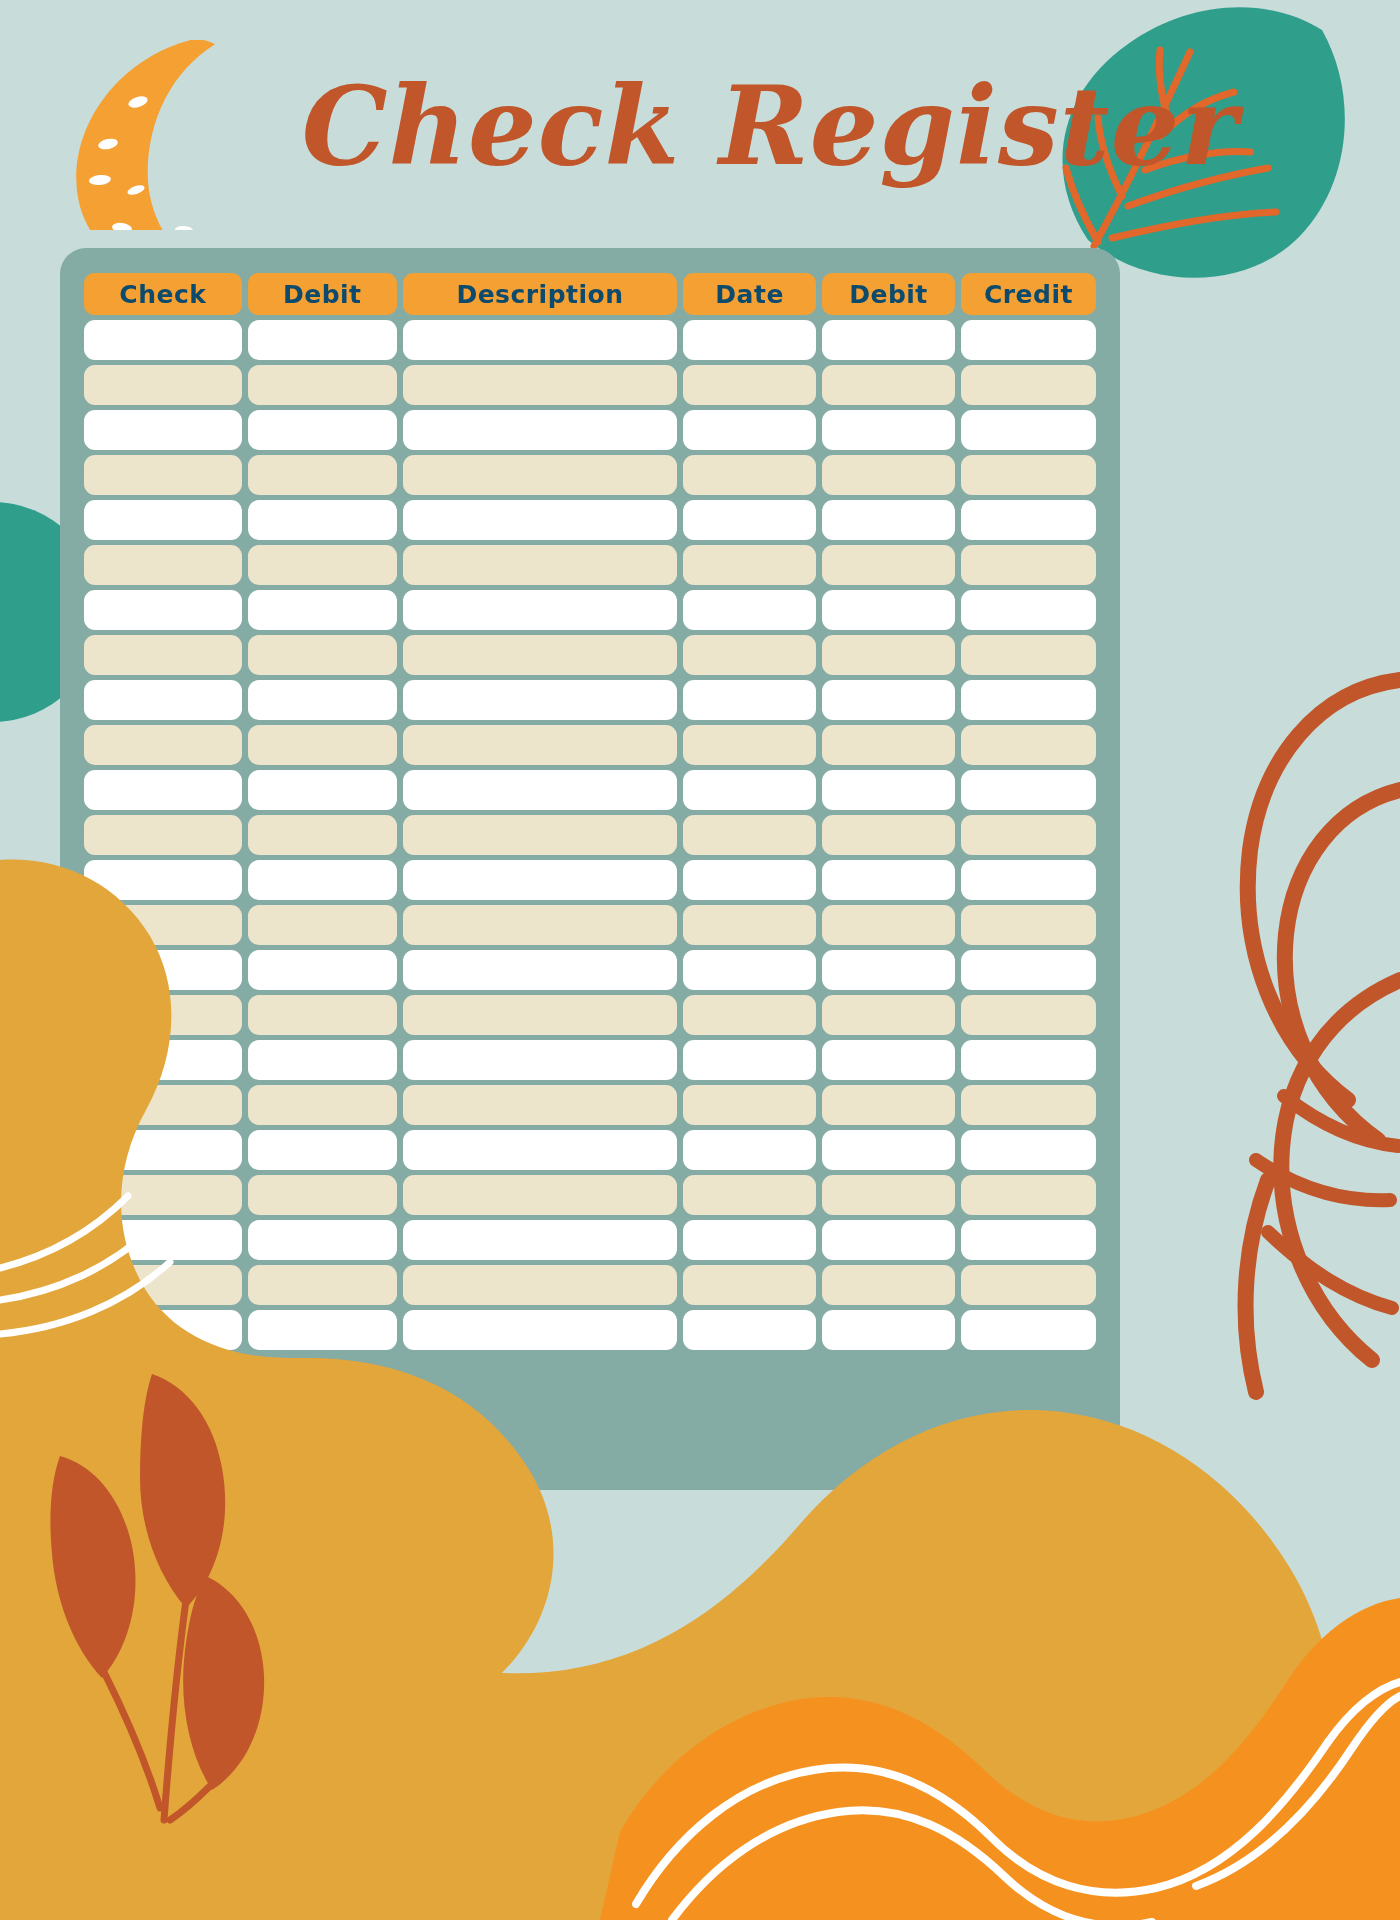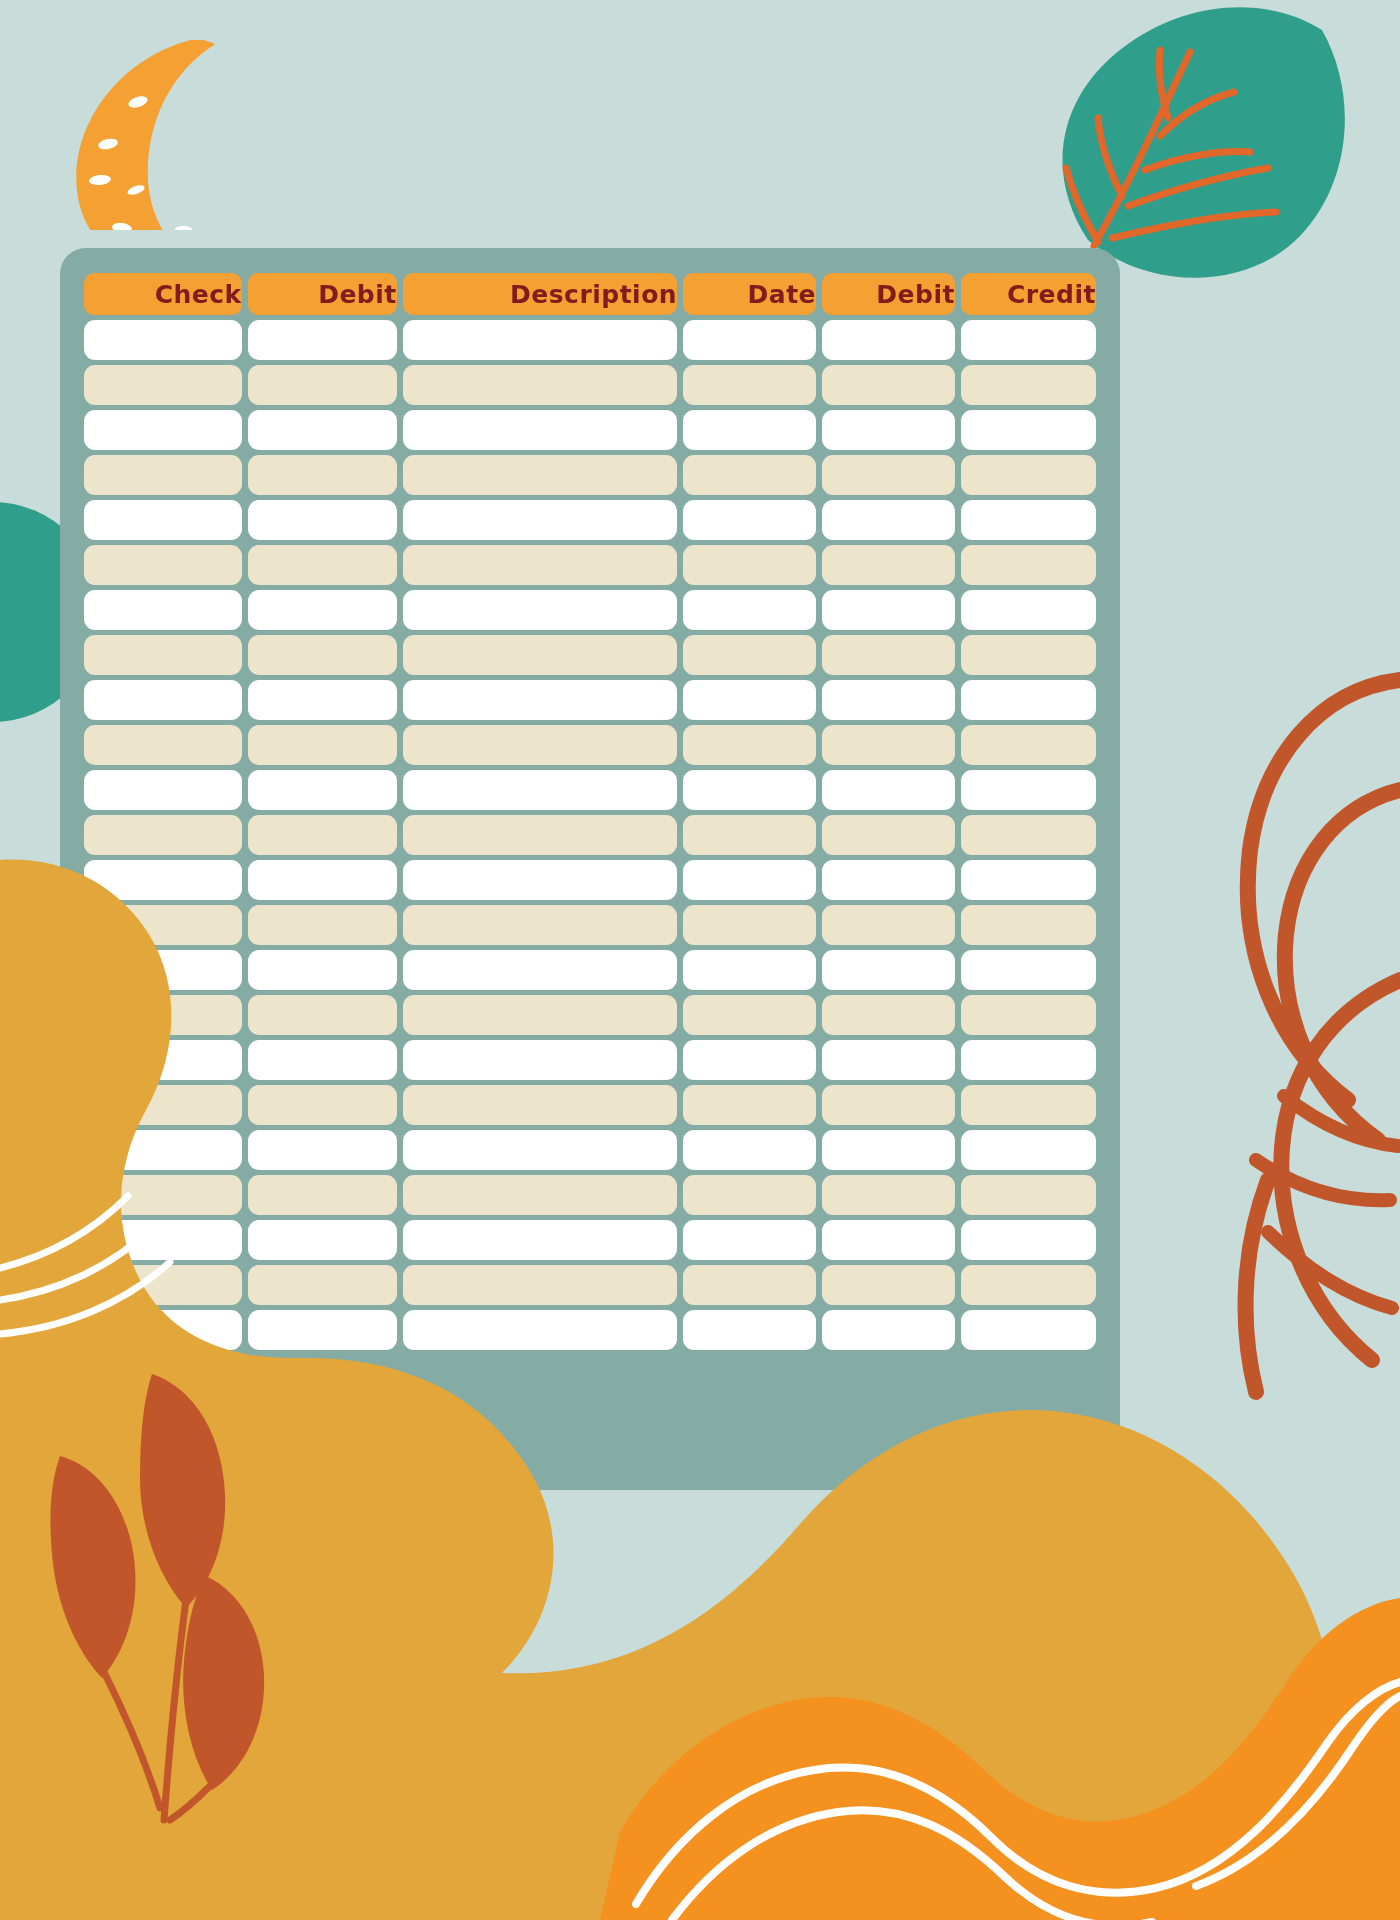--- a/index.html
+++ b/index.html
@@ -76,27 +76,27 @@
 
   #register-table th,
   #register-table td {
     padding: 0;
     height: 40px;
     border-radius: 11px;
   }
 
   #register-table th {
     background: #f5a033;
-    color: #7f1d1d;
+    color: #0c4a6e;
     font-family: "DejaVu Sans", sans-serif;
     font-weight: 700;
     font-size: 25px;
     letter-spacing: 0.5px;
     height: 42px;
-    text-align: right;
+    text-align: center;
     vertical-align: middle;
     border-radius: 10px;
   }
 
   #register-table td.cell-white { background: #ffffff; }
   #register-table td.cell-cream { background: #ece5cb; }
 
   
   col.col-check       { width: 14.6%; }
   col.col-date        { width: 13.8%; }
@@ -140,20 +140,23 @@
       <path d="M1400 980 C 1330 1010, 1288 1072, 1282 1148
                C 1276 1232, 1312 1312, 1372 1360" stroke-width="16"></path>
       <path d="M1256 1160 C 1300 1190, 1344 1202, 1390 1200" stroke-width="14"></path>
       <path d="M1268 1232 C 1310 1272, 1348 1296, 1392 1308" stroke-width="14"></path>
       <path d="M1284 1096 C 1322 1126, 1360 1142, 1398 1146" stroke-width="14"></path>
       <path d="M1268 1180 C 1244 1244, 1238 1320, 1256 1392" stroke-width="16"></path>
     </g>
 
   </svg>
 
+  <div id="title-wrap">
+    <h1 id="page-title">Check Register</h1>
+  </div>
 
   <svg class="deco" style="left:60px; top:40px; z-index:4;" width="180" height="190" viewBox="0 0 180 190" xmlns="http://www.w3.org/2000/svg">
     <path d="M128 6
              C 66 22, 16 78, 16 142
              C 16 210, 80 252, 142 236
              C 108 214, 86 178, 86 136
              C 86 84, 110 36, 152 10
              C 144 6, 136 4, 128 6 Z" fill="#f5a033" transform="translate(0,-6) scale(1.02)"></path>
     <g fill="#ffffff">
       <ellipse cx="78" cy="62" rx="10" ry="5" transform="rotate(-18 78 62)"></ellipse>

